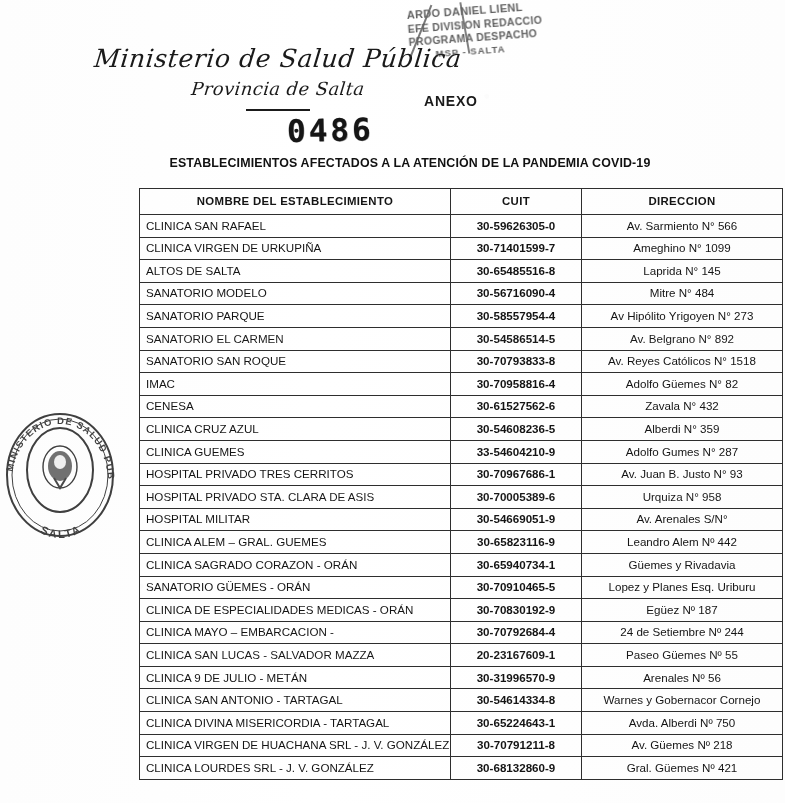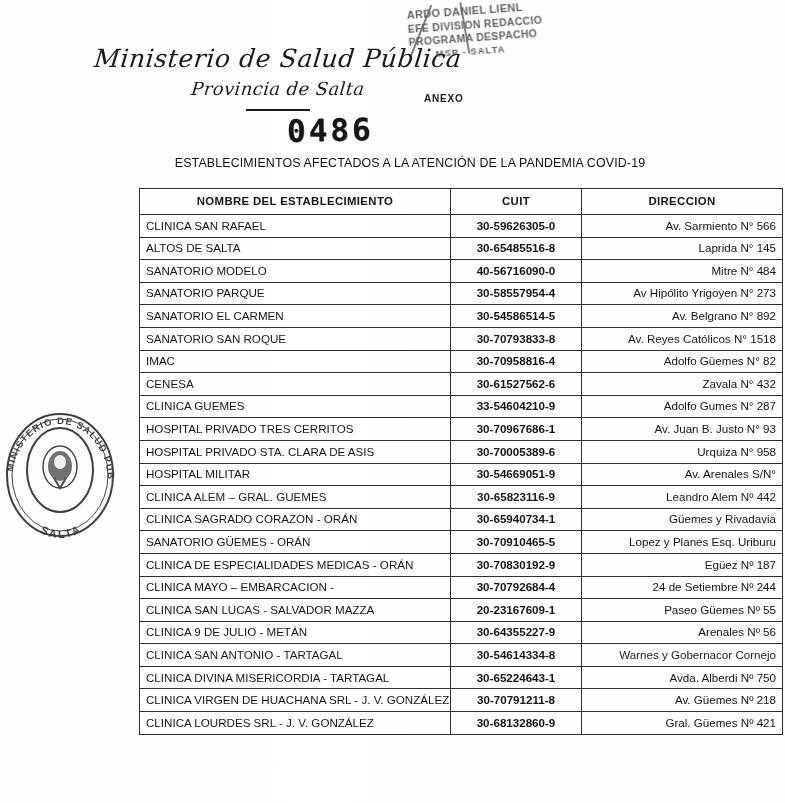--- a/index.html
+++ b/index.html
@@ -70,21 +70,21 @@
     color: #161616;
     text-shadow: 0.6px 0.4px 0 rgba(0,0,0,0.42), -0.5px 0.3px 0 rgba(0,0,0,0.22);
     transform: rotate(-1.2deg);
   }
 
   
   .anexo {
     position: absolute;
     left: 424px;
     top: 93px;
-    font-size: 10px;
+    font-size: 14px;
     font-weight: bold;
     letter-spacing: 0.8px;
     color: #1a1a1a;
   }
 
   
   .top-stamp {
     position: absolute;
     left: 408px;
     top: 2px;
@@ -128,21 +128,21 @@
   }
 
   
   .doc-title {
     position: absolute;
     left: 0;
     right: 0;
     top: 156px;
     text-align: center;
     font-size: 12.4px;
-    font-weight: normal;
+    font-weight: bold;
     letter-spacing: 0.15px;
     color: #111;
     margin-left: 35px;
   }
 
   
   .seal {
     position: absolute;
     left: 2px;
     top: 412px;
@@ -176,21 +176,21 @@
   }
   table.reg th {
     font-weight: bold;
     text-align: center;
     font-size: 11.4px;
     letter-spacing: 0.35px;
     height: 25px;
   }
   .col-name  { width: 298px; text-align: left; margin-top: 24px; }
   .col-cuit  { width: 118px; text-align: center; }
-  .col-dir   { width: 188px; text-align: right; }
+  .col-dir   { width: 188px; text-align: center; }
   td.col-cuit { font-size: 11.9px; font-weight: bold; }
   td.col-dir  { padding-left: 9px; }
   td.col-name { padding-left: 7px; }
 
   
   table.reg tr:nth-child(6) td,
   table.reg tr:nth-child(13) td,
   table.reg tr:nth-child(20) td { color: #1a1a1a; }
 </style>
 </head>
@@ -249,27 +249,32 @@
           <th class="col-dir">DIRECCION</th>
         </tr>
       </thead>
       <tbody>
           <tr>
             <td class="col-name">CLINICA SAN RAFAEL</td>
             <td class="col-cuit">30-59626305-0</td>
             <td class="col-dir">Av. Sarmiento N° 566</td>
           </tr>
           <tr>
+            <td class="col-name">CLINICA VIRGEN DE URKUPIÑA</td>
+            <td class="col-cuit">30-71401599-7</td>
+            <td class="col-dir">Ameghino N° 1099</td>
+          </tr>
+          <tr>
             <td class="col-name">ALTOS DE SALTA</td>
             <td class="col-cuit">30-65485516-8</td>
             <td class="col-dir">Laprida N° 145</td>
           </tr>
           <tr>
             <td class="col-name">SANATORIO MODELO</td>
-            <td class="col-cuit">40-56716090-0</td>
+            <td class="col-cuit">30-56716090-4</td>
             <td class="col-dir">Mitre N° 484</td>
           </tr>
           <tr>
             <td class="col-name">SANATORIO PARQUE</td>
             <td class="col-cuit">30-58557954-4</td>
             <td class="col-dir">Av Hipólito Yrigoyen N° 273</td>
           </tr>
           <tr>
             <td class="col-name">SANATORIO EL CARMEN</td>
             <td class="col-cuit">30-54586514-5</td>
@@ -284,20 +289,25 @@
             <td class="col-name">IMAC</td>
             <td class="col-cuit">30-70958816-4</td>
             <td class="col-dir">Adolfo Güemes N° 82</td>
           </tr>
           <tr>
             <td class="col-name">CENESA</td>
             <td class="col-cuit">30-61527562-6</td>
             <td class="col-dir">Zavala N° 432</td>
           </tr>
           <tr>
+            <td class="col-name">CLINICA CRUZ AZUL</td>
+            <td class="col-cuit">30-54608236-5</td>
+            <td class="col-dir">Alberdi N° 359</td>
+          </tr>
+          <tr>
             <td class="col-name">CLINICA GUEMES</td>
             <td class="col-cuit">33-54604210-9</td>
             <td class="col-dir">Adolfo Gumes N° 287</td>
           </tr>
           <tr>
             <td class="col-name">HOSPITAL PRIVADO TRES CERRITOS</td>
             <td class="col-cuit">30-70967686-1</td>
             <td class="col-dir">Av. Juan B. Justo N° 93</td>
           </tr>
           <tr>
@@ -335,21 +345,21 @@
             <td class="col-cuit">30-70792684-4</td>
             <td class="col-dir">24 de Setiembre Nº 244</td>
           </tr>
           <tr>
             <td class="col-name">CLINICA SAN LUCAS - SALVADOR MAZZA</td>
             <td class="col-cuit">20-23167609-1</td>
             <td class="col-dir">Paseo Güemes Nº 55</td>
           </tr>
           <tr>
             <td class="col-name">CLINICA 9 DE JULIO - METÁN</td>
-            <td class="col-cuit">30-64355227-9</td>
+            <td class="col-cuit">30-31996570-9</td>
             <td class="col-dir">Arenales Nº 56</td>
           </tr>
           <tr>
             <td class="col-name">CLINICA SAN ANTONIO - TARTAGAL</td>
             <td class="col-cuit">30-54614334-8</td>
             <td class="col-dir">Warnes y Gobernacor Cornejo</td>
           </tr>
           <tr>
             <td class="col-name">CLINICA DIVINA MISERICORDIA - TARTAGAL</td>
             <td class="col-cuit">30-65224643-1</td>

